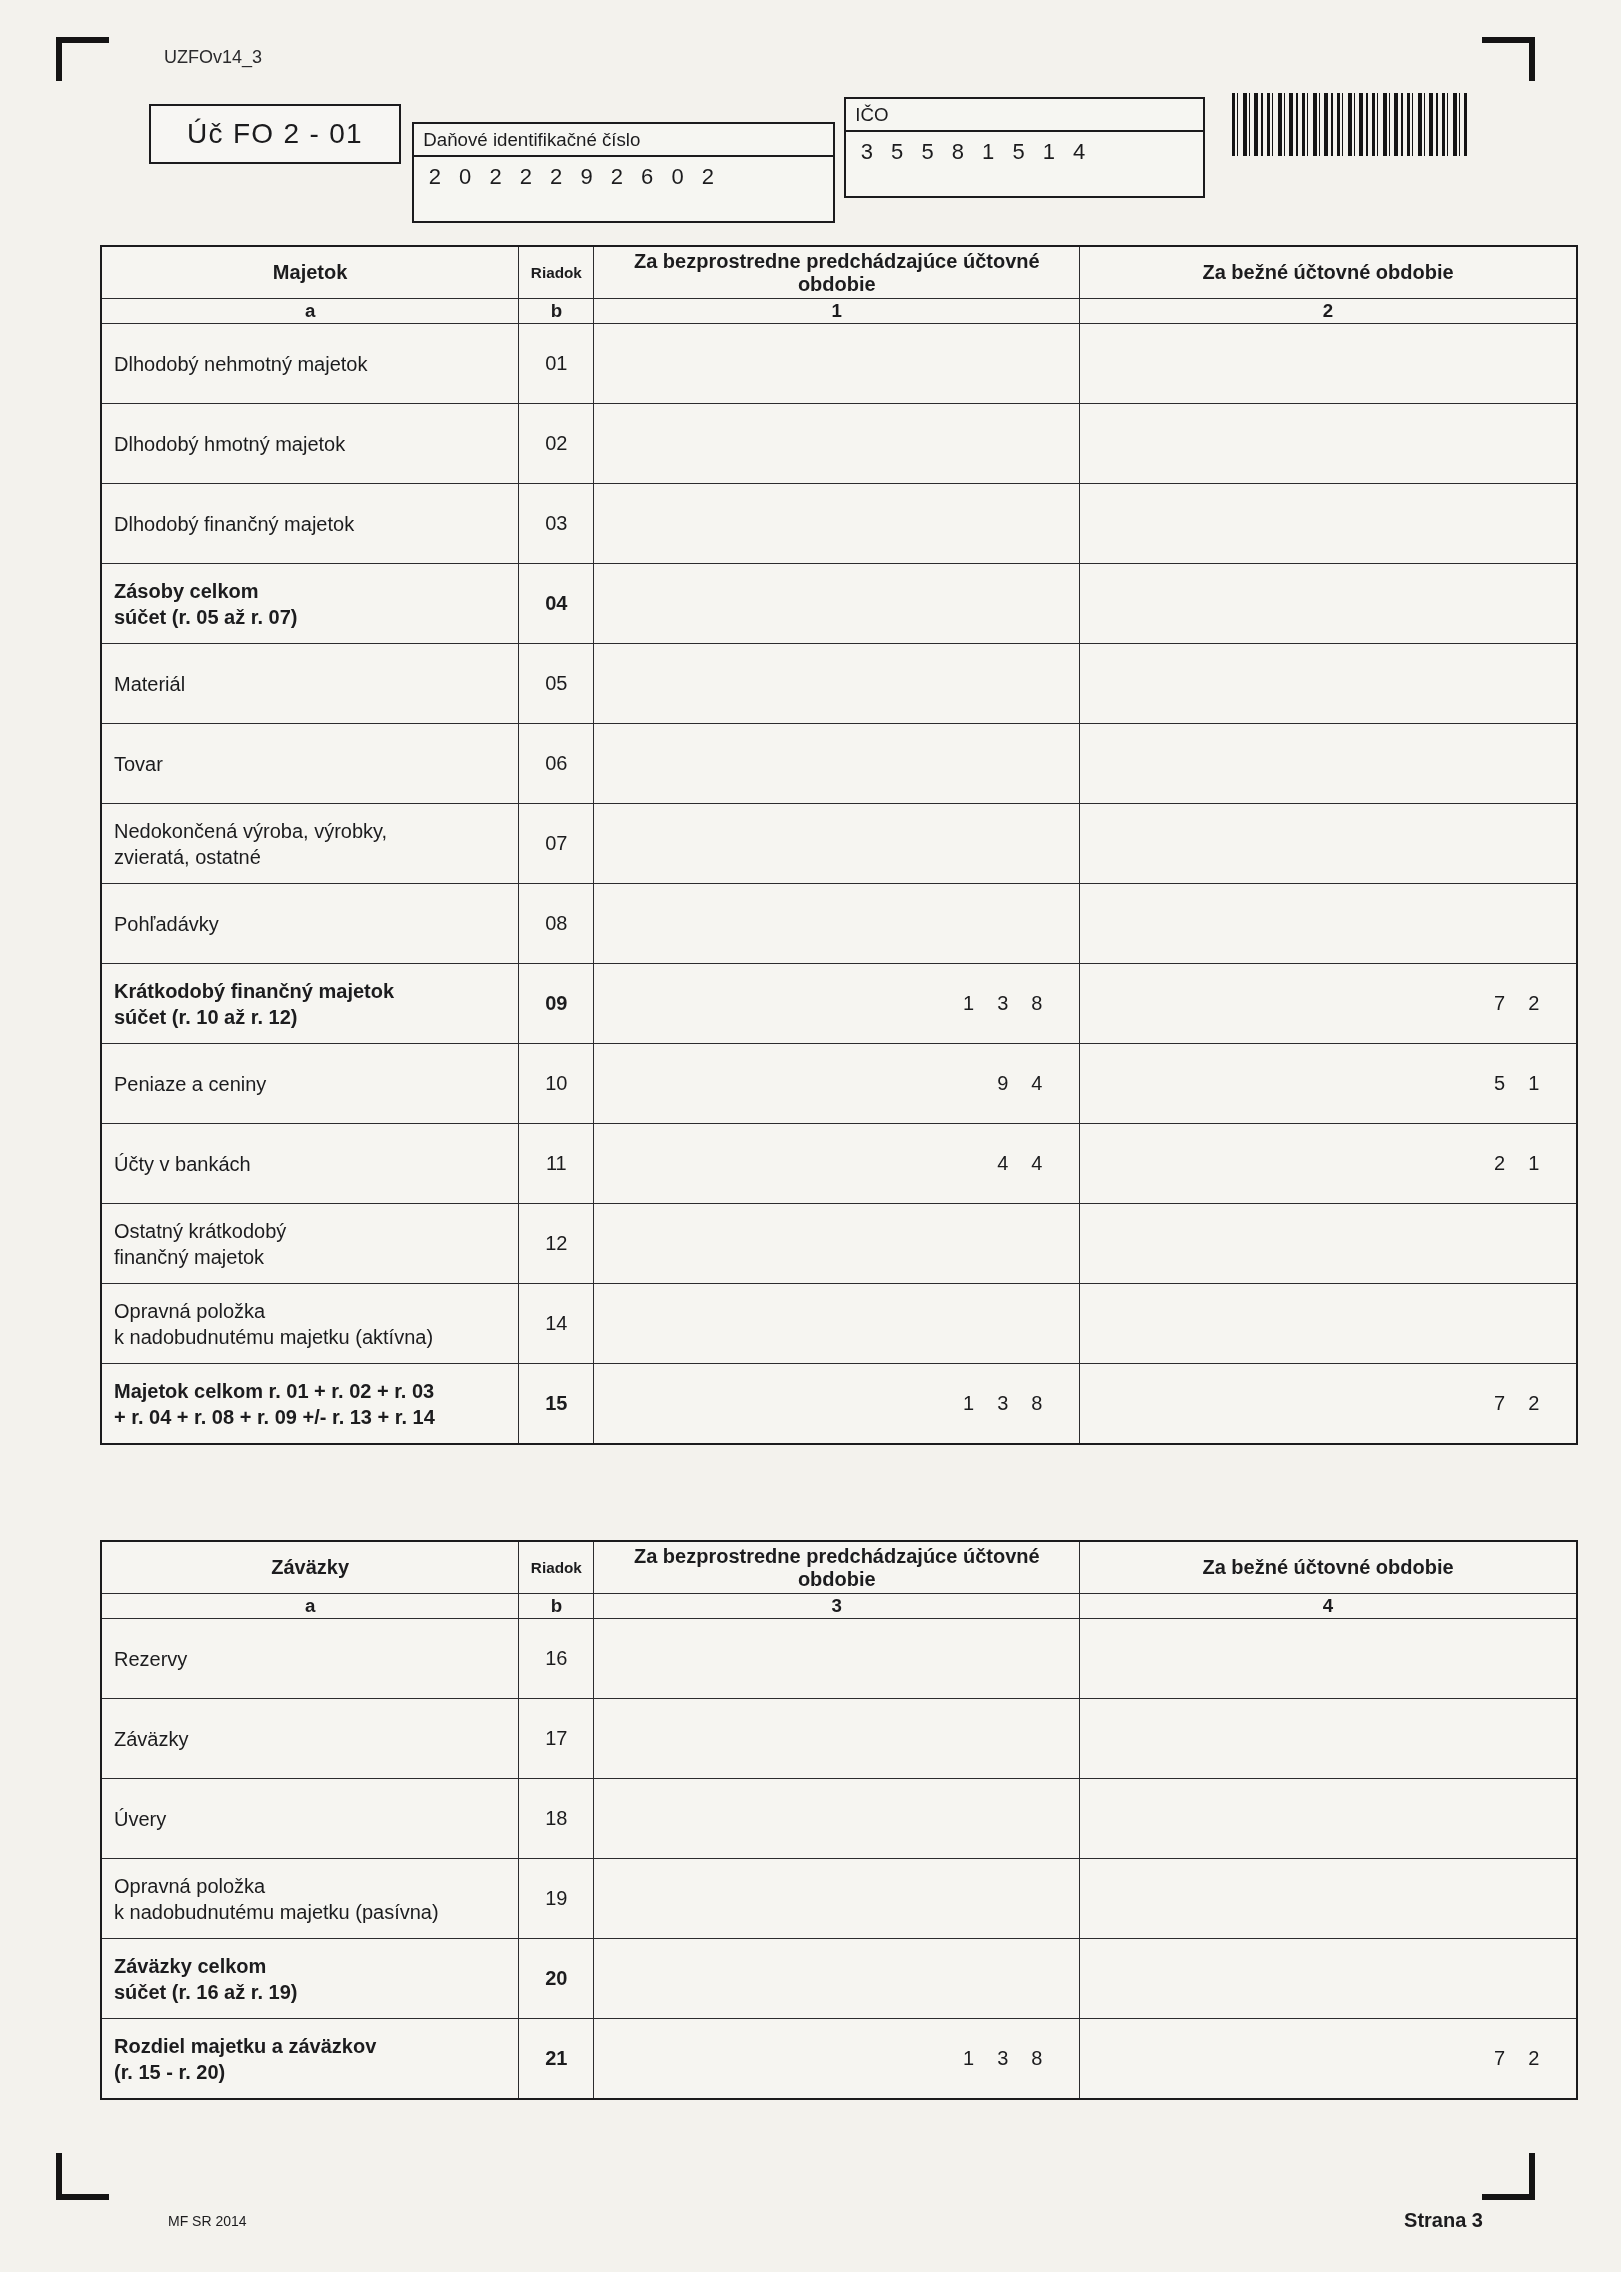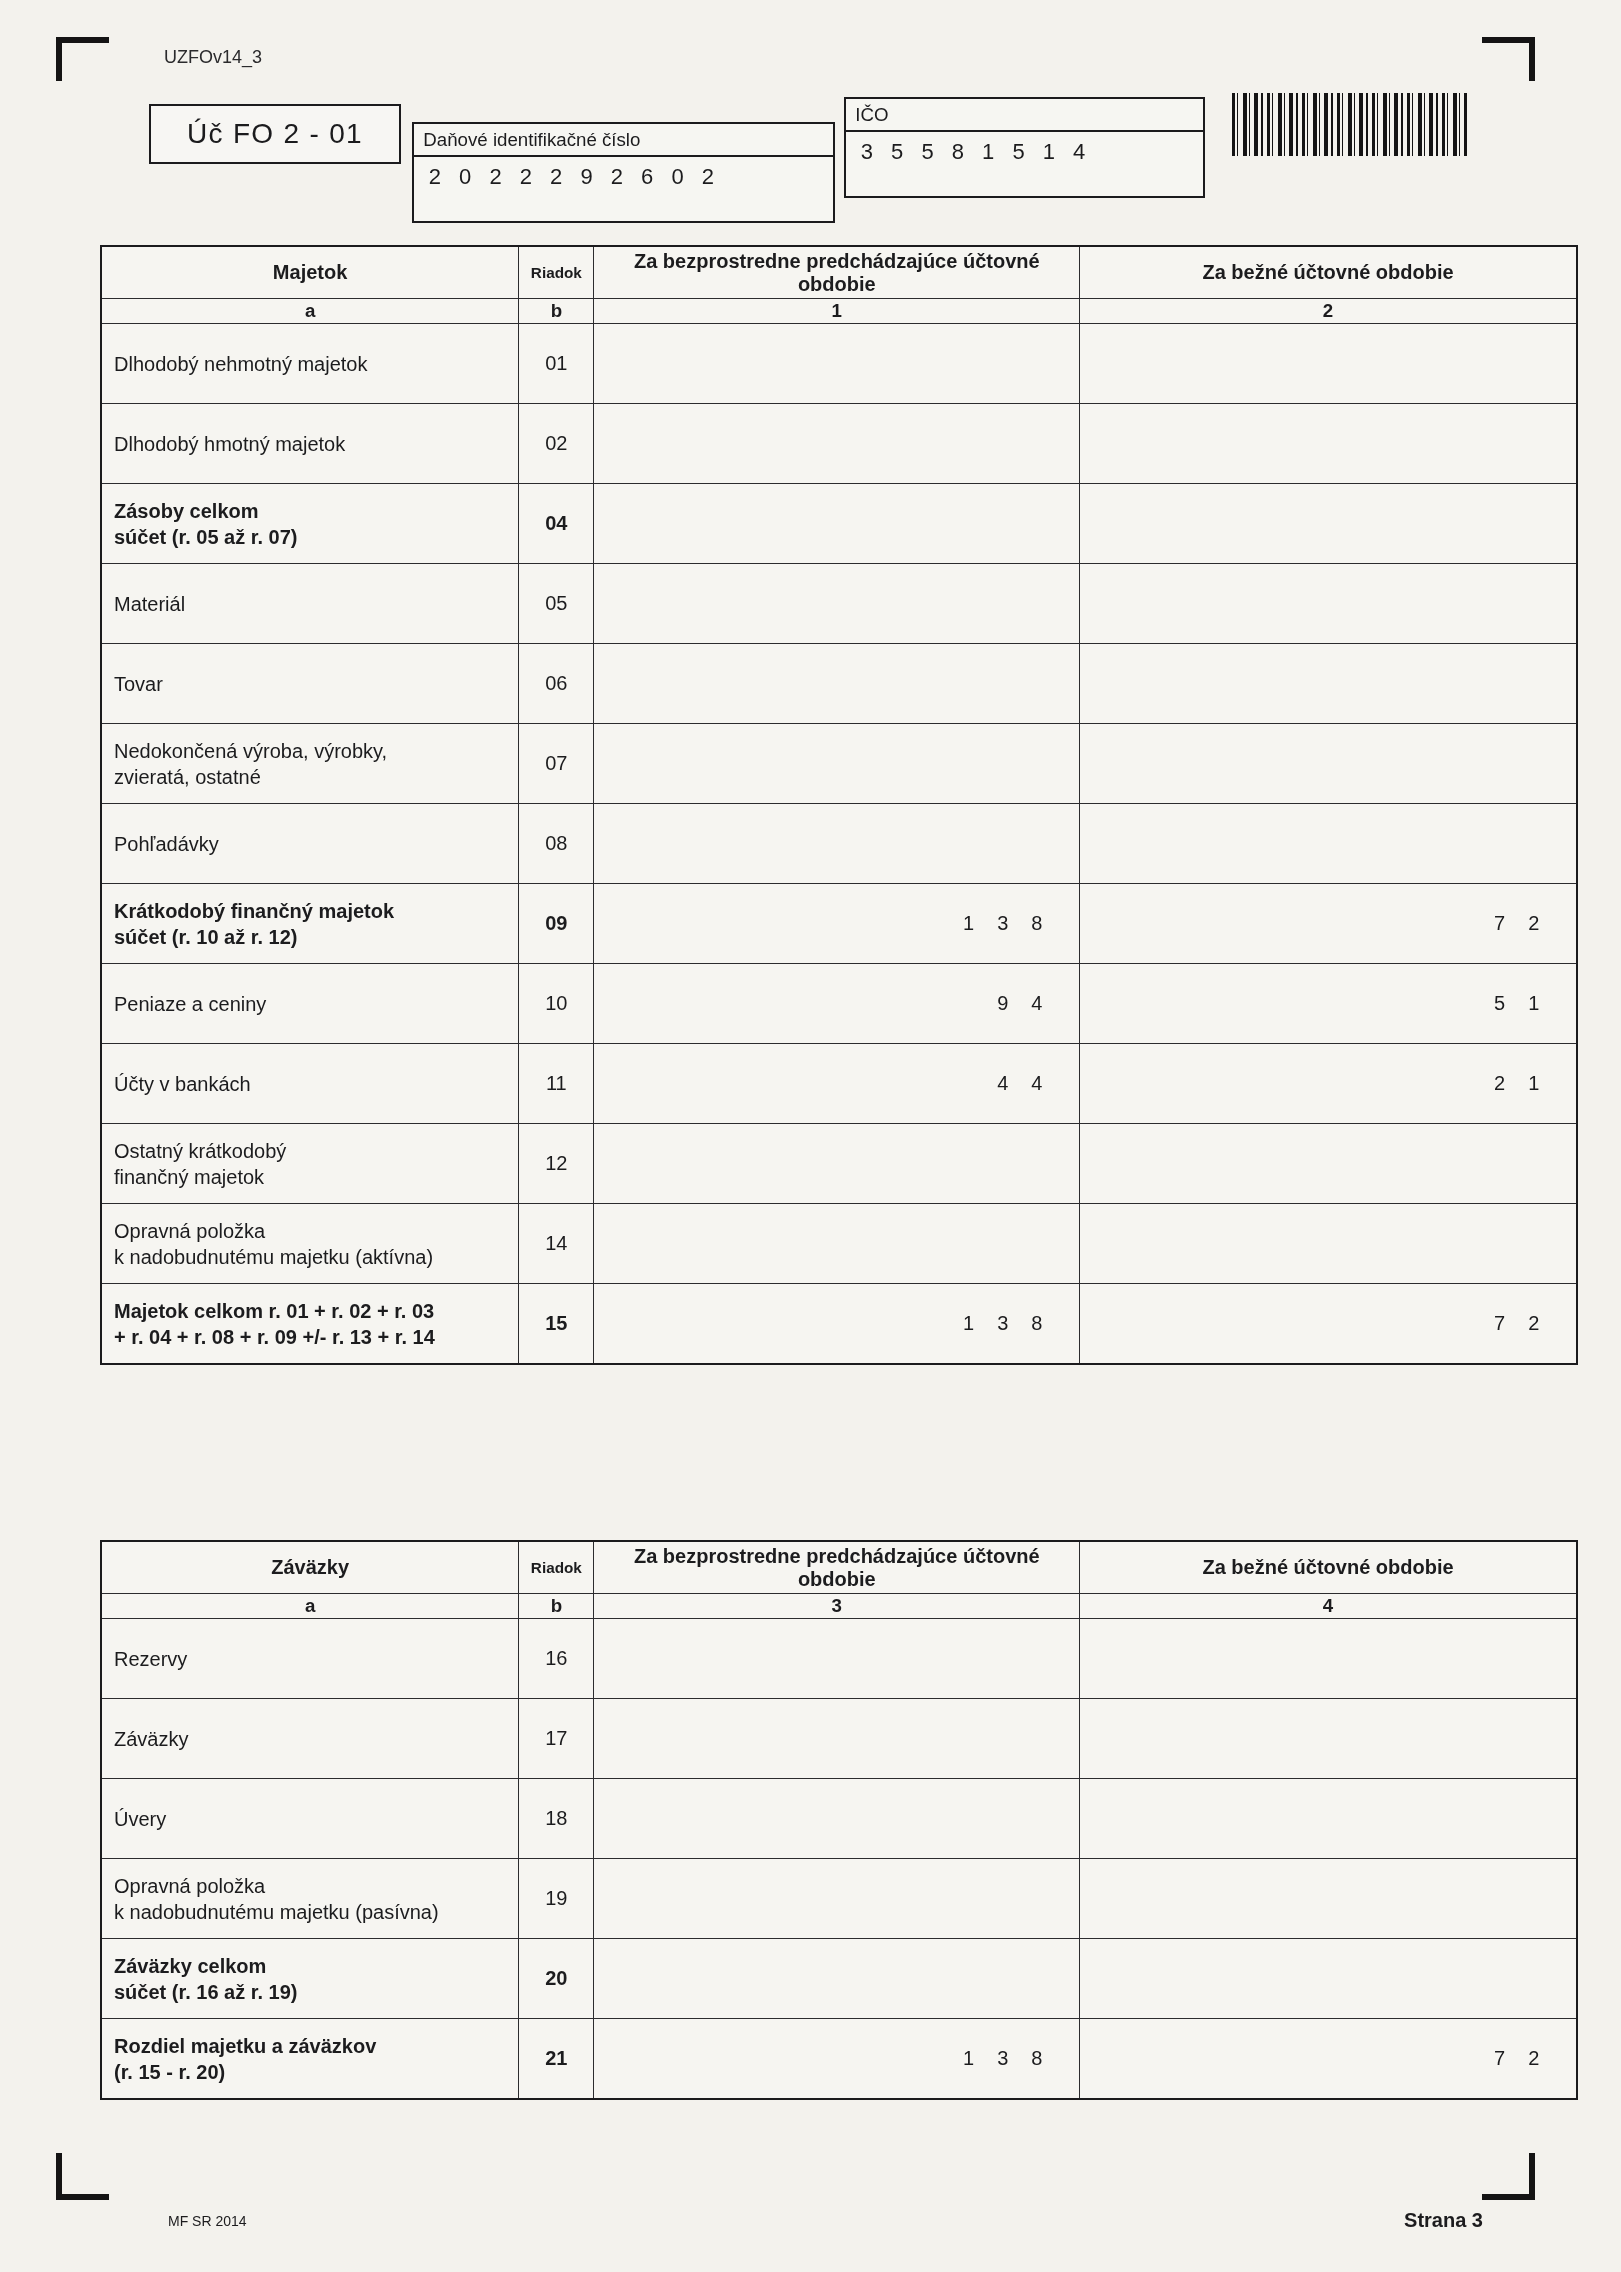--- a/index.html
+++ b/index.html
@@ -137,20 +137,29 @@
     </tr>
     <tr class="r">
       <td class="c-a">
             <div>Dlhodobý hmotný majetok</div>
             <div></div>
           </td>
       <td class="c-b">02</td>
       <td class="c-v"></td>
       <td class="c-v"></td>
     </tr>
+    <tr class="r">
+      <td class="c-a">
+            <div>Dlhodobý finančný majetok</div>
+            <div></div>
+          </td>
+      <td class="c-b">03</td>
+      <td class="c-v"></td>
+      <td class="c-v"></td>
+    </tr>
     <tr class="r bold">
       <td class="c-a">
             <div>Zásoby celkom</div>
             <div>súčet (r. 05 až r. 07)</div>
           </td>
       <td class="c-b">04</td>
       <td class="c-v"></td>
       <td class="c-v"></td>
     </tr>
     <tr class="r">

